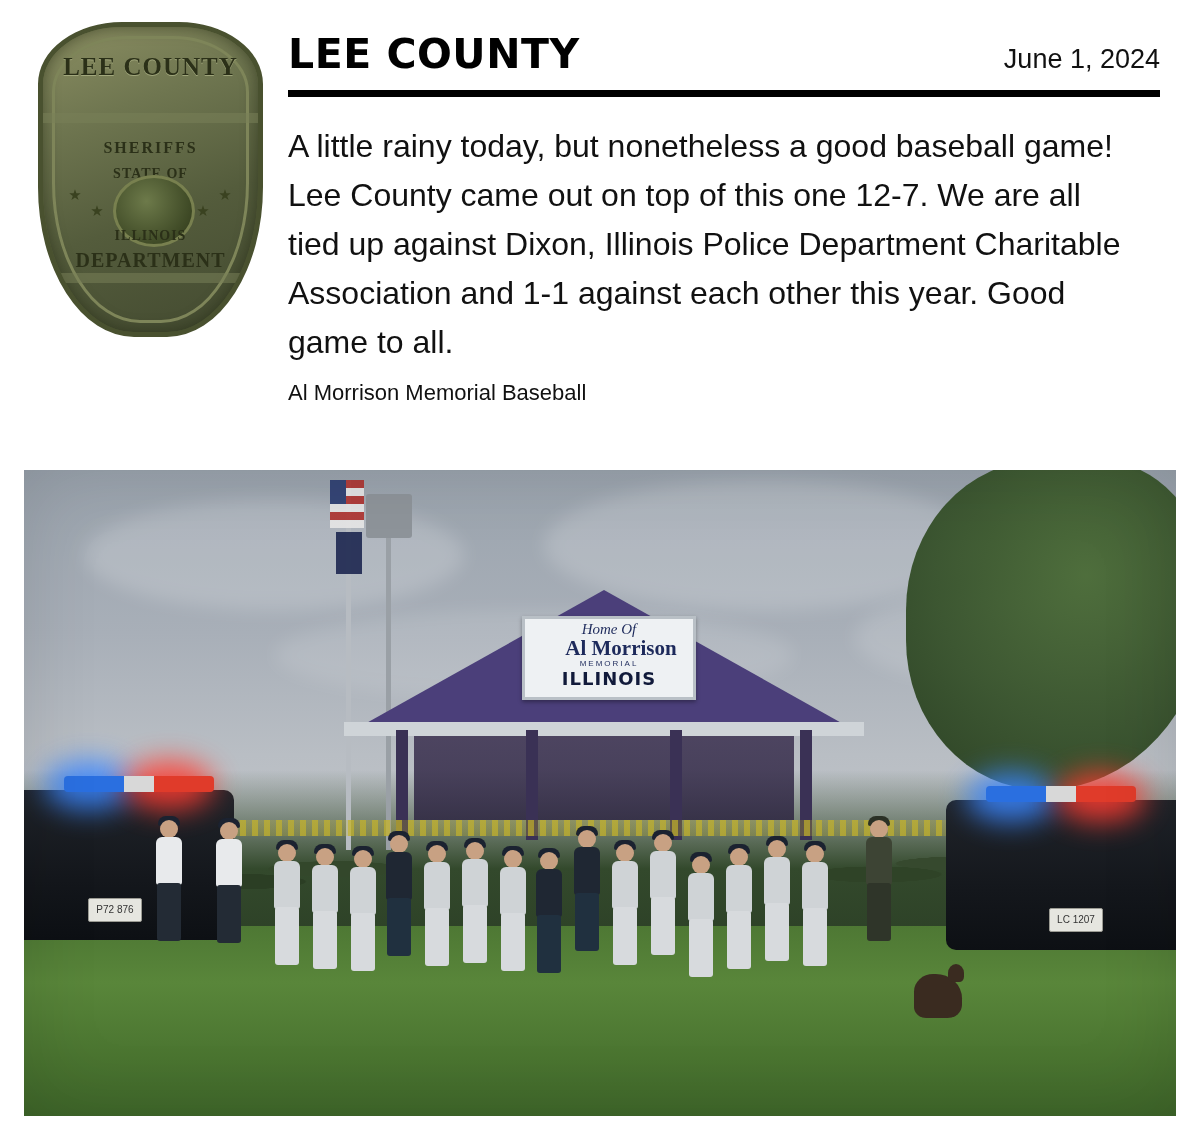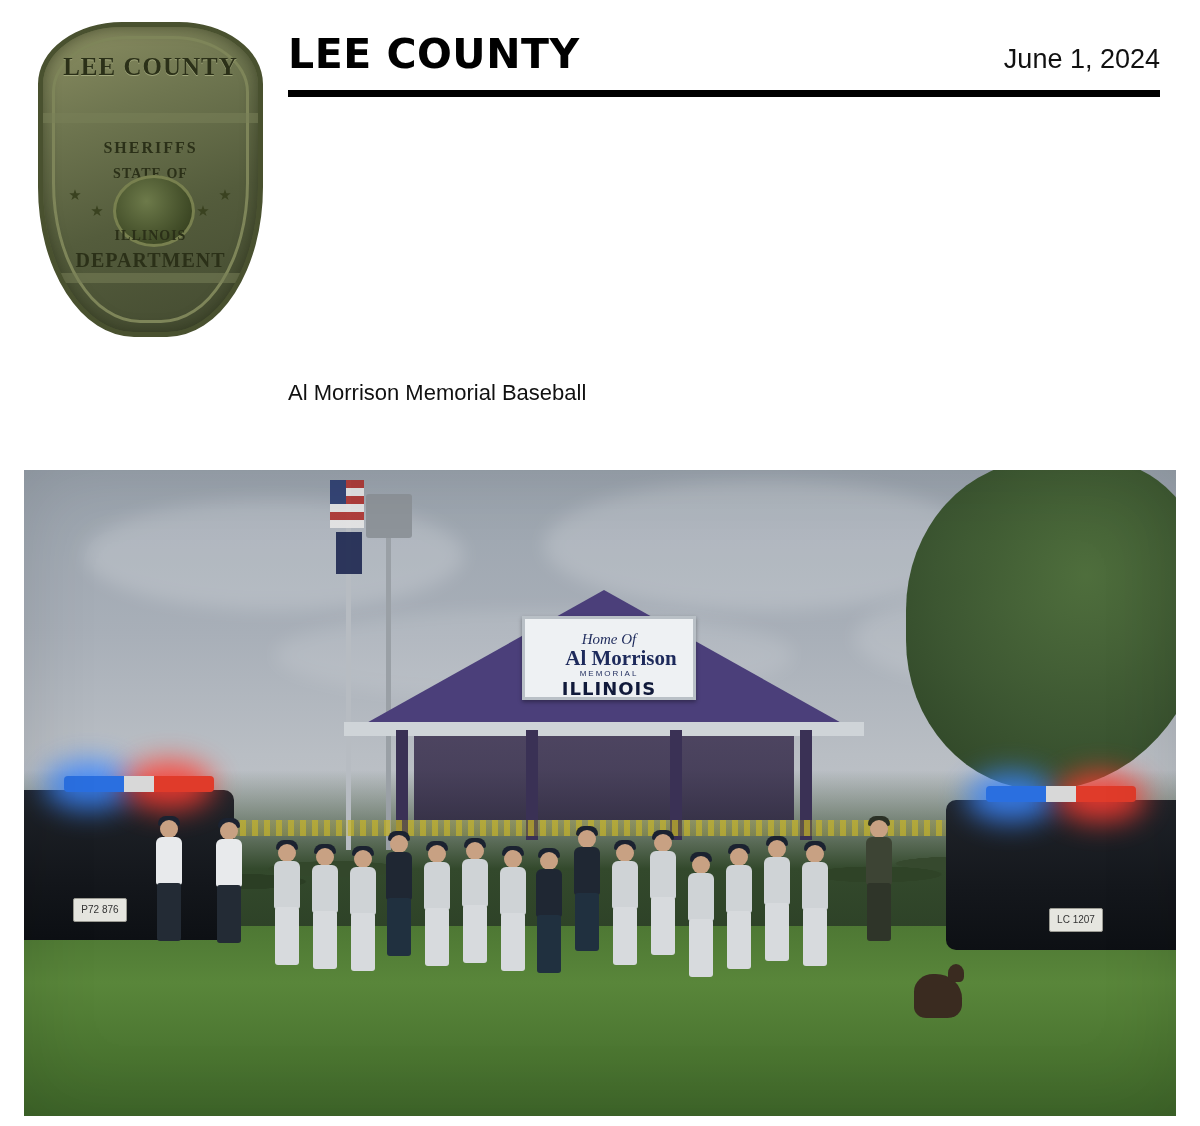--- a/index.html
+++ b/index.html
@@ -319,21 +319,21 @@
     border: 3px solid #b9c0c6;
     box-shadow: 0 2px 4px rgba(0,0,0,0.35);
     text-align: center;
     overflow: hidden;
   }
   .sign .s-home {
     font-family: "Liberation Serif", serif;
     font-style: italic;
     font-size: 15px;
     color: #1d2a5b;
-    margin-top: 13px;
+    margin-top: 3px;
     line-height: 15px;
   }
   .sign .s-name {
     font-family: "Liberation Serif", serif;
     font-weight: bold;
     font-size: 21px;
     color: #1d2a5b;
     line-height: 22px;
     margin-left: 24px;
   }
@@ -471,21 +471,21 @@
     height: 22px;
     background: #e6e6e0;
     border: 1px solid #9b9b93;
     border-radius: 2px;
     font-family: "Liberation Sans", sans-serif;
     font-size: 10px;
     color: #333;
     text-align: center;
     line-height: 22px;
   }
-  .cruiser.left .plate { left: 69px; }
+  .cruiser.left .plate { left: 84px; }
   .cruiser.right .plate { left: 103px; }
 
   .team-row {
     position: absolute;
     left: 130px;
     top: 320px;
     width: 760px;
     height: 230px;
   }
   .person {
@@ -593,20 +593,21 @@
     </div>
 
     <div class="title-block">
       <div class="title-row">
         <div class="org-title">LEE COUNTY</div>
         <div class="post-date">June 1, 2024</div>
       </div>
       <div class="rule"></div>
     </div>
 
+    <div class="body-text">A little rainy today, but nonetheless a good baseball game! Lee County came out on top of this one 12-7. We are all tied up against Dixon, Illinois Police Department Charitable Association and 1-1 against each other this year. Good game to all.</div>
     <div class="caption-text">Al Morrison Memorial Baseball</div>
   </div>
 
   <div class="photo">
     <div class="sky">
       <div class="cloud c1"></div>
       <div class="cloud c2"></div>
       <div class="cloud c3"></div>
       <div class="cloud c4"></div>
     </div>

